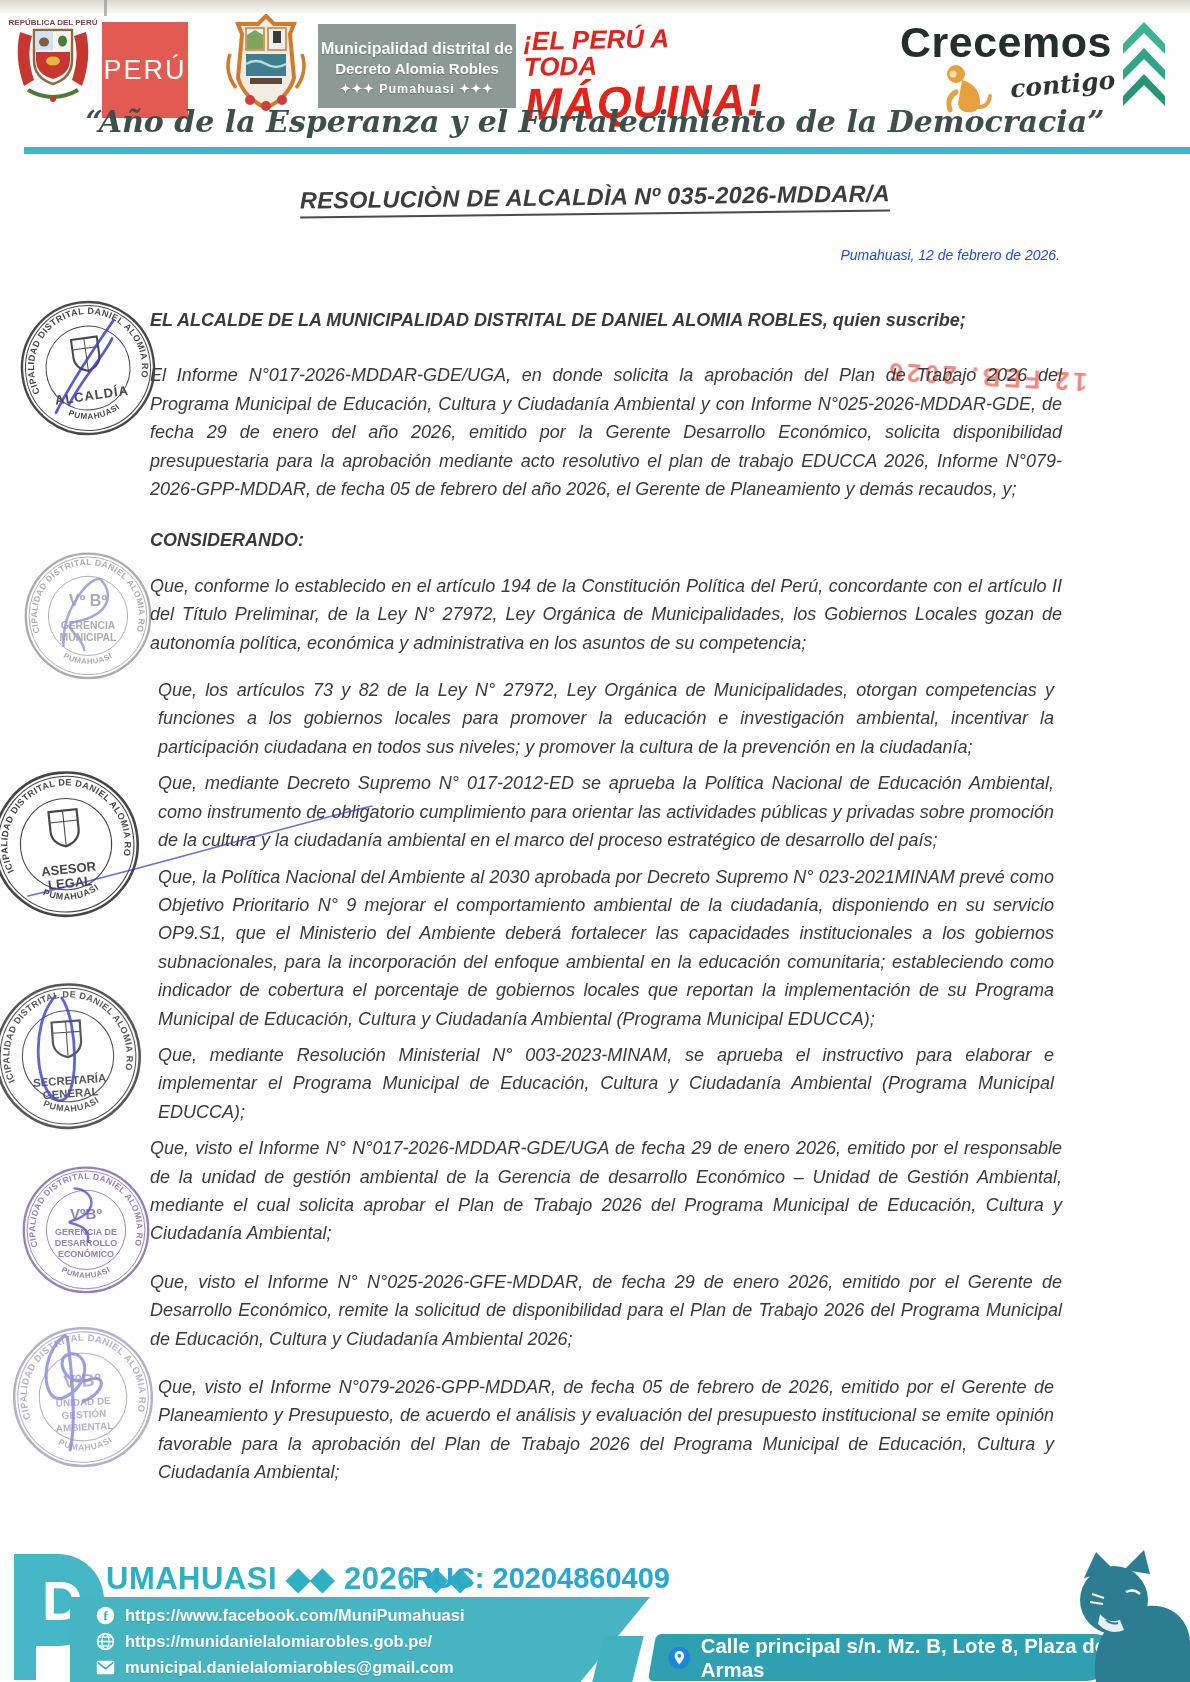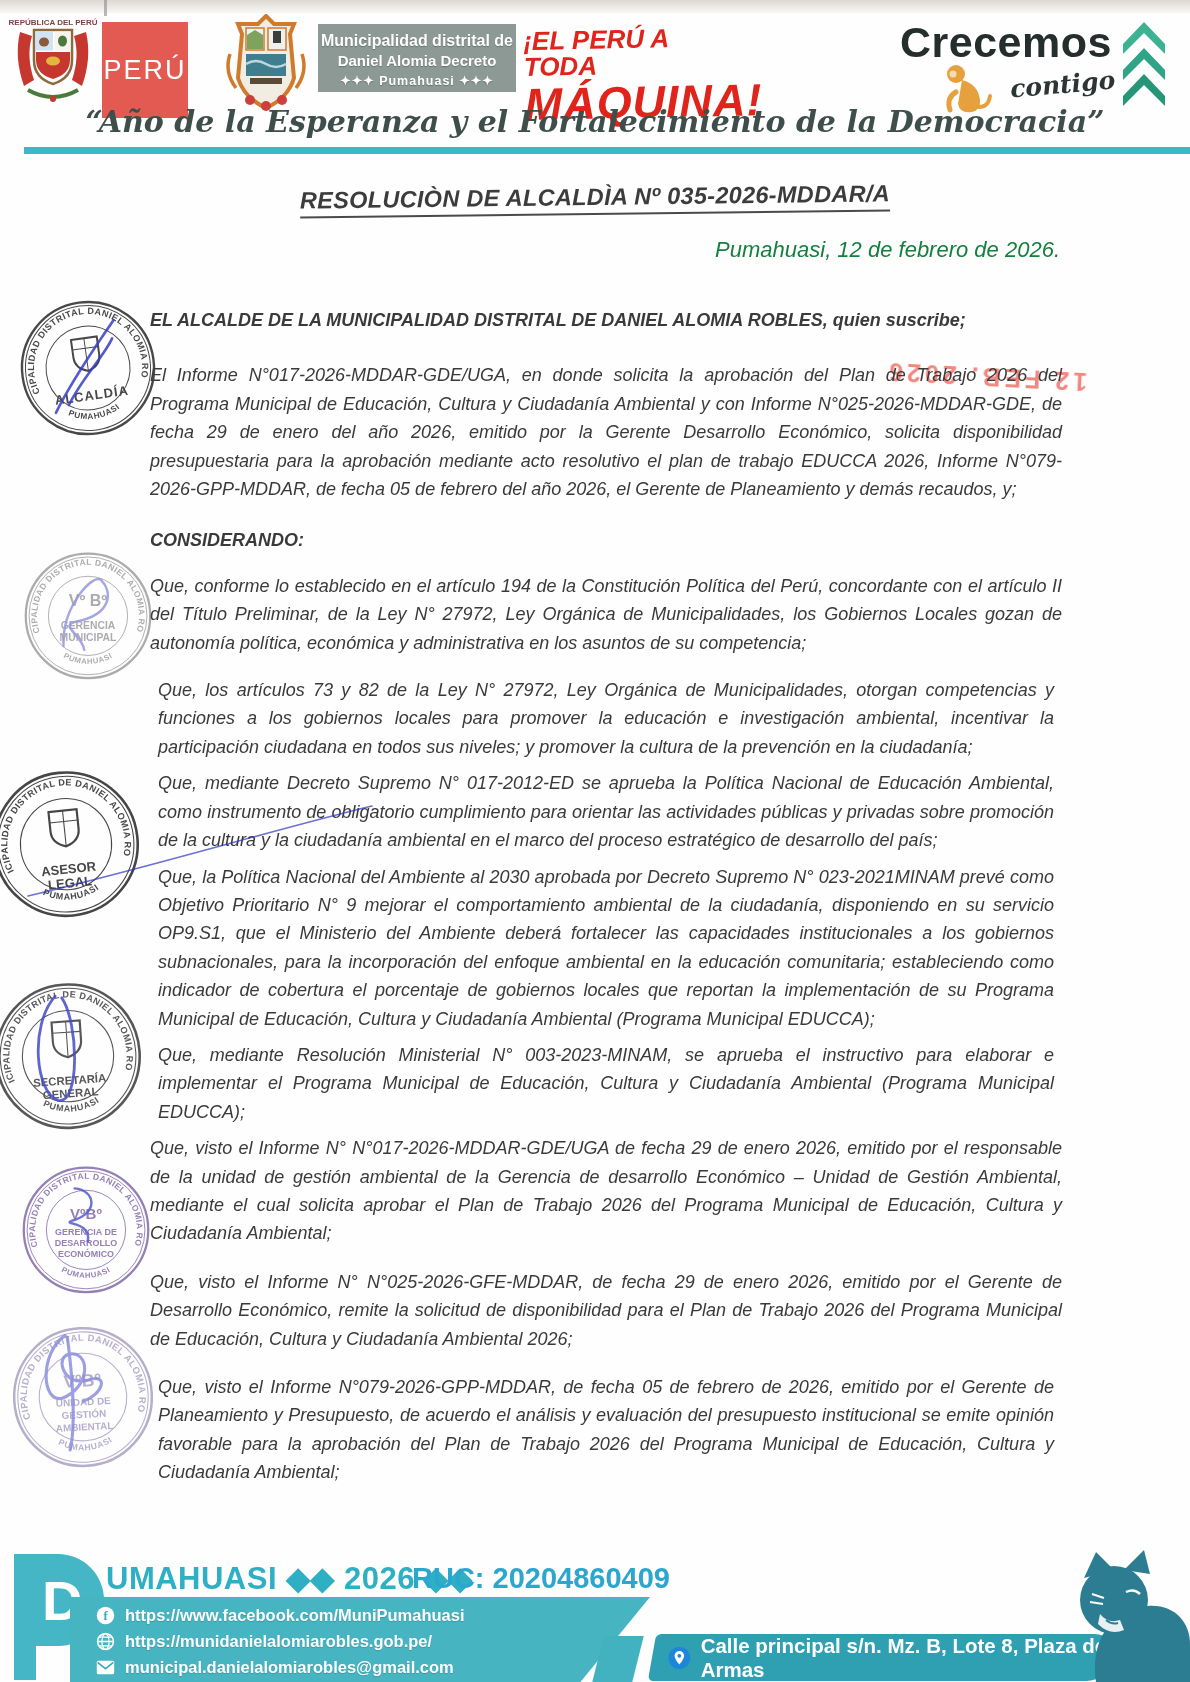--- a/index.html
+++ b/index.html
@@ -8,22 +8,22 @@
   .scan-top{position:absolute;top:0;left:0;right:0;height:13px;
         background:linear-gradient(#d6d2c9,#f7f6f2);opacity:.85;}
   .scan-tick{position:absolute;top:0;left:104px;width:3px;height:16px;background:#8b8b8b;opacity:.6;}
 
   
   .coat{position:absolute;left:8px;top:16px;}
   .peru-box{position:absolute;left:102px;top:22px;width:86px;height:96px;background:#e25a51;
         display:flex;align-items:center;justify-content:center;}
   .peru-box span{color:#fff;font-size:27px;font-weight:300;letter-spacing:2px;}
   .muni-shield{position:absolute;left:220px;top:14px;}
-  .muni-box{position:absolute;left:318px;top:24px;width:198px;height:68px;background:#8c9995;
-        color:#fff;text-align:center;font-weight:bold;padding-top:8px;box-sizing:border-box;
+  .muni-box{position:absolute;left:318px;top:24px;width:198px;height:84px;background:#8c9995;
+        color:#fff;text-align:center;font-weight:bold;padding-top:16px;box-sizing:border-box;
         text-shadow:0 1px 1px rgba(0,0,0,.25);}
   .muni-box .l1{font-size:16px;}
   .muni-box .l2{font-size:15px;margin-top:2px;}
   .muni-box .l3{font-size:12.5px;margin-top:4px;letter-spacing:1px;}
   .campaign{position:absolute;left:524px;top:26px;width:200px;color:#e0241b;font-style:italic;
         font-weight:900;transform:rotate(-1.2deg);line-height:1;}
   .campaign .c1{font-size:26px;letter-spacing:0px;}
   .campaign .c2{font-size:45px;margin-top:2px;letter-spacing:1px;}
   .brand{position:absolute;left:882px;top:18px;width:285px;height:95px;}
   .brand .main{position:absolute;left:18px;top:0;font-size:43px;font-weight:bold;color:#242e2c;letter-spacing:.5px;}
@@ -33,21 +33,21 @@
   .brand .monkey{position:absolute;left:52px;top:44px;}
   .motto{position:absolute;top:104px;left:0;right:0;text-align:center;
         font-family:"DejaVu Serif",serif;font-style:italic;font-weight:600;
         font-size:30px;color:#3e4e4b;}
   .divider{position:absolute;top:147px;left:24px;right:0;height:7px;background:#3cb6ca;}
 
   
   .doc-title{position:absolute;top:184px;left:0;right:0;text-align:center;transform:rotate(-.7deg);}
   .doc-title span{display:inline-block;font-style:italic;font-weight:bold;font-size:23.5px;color:#3c3c3c;
         border-bottom:2.5px solid #4a4a4a;padding-bottom:2px;letter-spacing:.3px;}
-  .dateline{position:absolute;top:237px;right:130px;font-style:italic;font-size:22px;color:#15803d;}
+  .dateline{position:absolute;top:247px;right:130px;font-style:italic;font-size:14px;color:#1d4ed8;}
 
   .body-text{position:absolute;left:150px;top:306px;width:912px;font-style:italic;font-size:18px;
         line-height:28.4px;text-align:justify;color:#3a3a3a;}
   .body-text p{margin:8px;}
   .salutation{font-weight:bold;margin:0 0 27px 0 !important;}
   .vh{font-weight:bold;margin:0 0 1px 0 !important;}
   .visto{margin:0 0 23px 0 !important;}
   .ch{font-weight:bold;margin:0 0 17px 0 !important;}
   .p-gap{margin:0 0 19px 0 !important;}
   .p-gap2{margin:0 0 20px 0 !important;}
@@ -131,21 +131,21 @@
     <path d="M30,64 h32 v6 h-32 z" fill="#5a4a38"></path>
     <circle cx="30" cy="86" r="5" fill="#cc3f3a"></circle>
     <circle cx="46" cy="92" r="5" fill="#cc3f3a"></circle>
     <circle cx="62" cy="86" r="5" fill="#cc3f3a"></circle>
     <path d="M10,40 q-6,18 6,34" stroke="#d07b2c" stroke-width="3.5" fill="none"></path>
     <path d="M82,40 q6,18 -6,34" stroke="#d07b2c" stroke-width="3.5" fill="none"></path>
   </svg>
 
   <div class="muni-box">
     <div class="l1">Municipalidad distrital de</div>
-    <div class="l2">Daniel Alomia Decreto</div>
+    <div class="l2">Decreto Alomia Robles</div>
     <div class="l3">✦✦✦ Pumahuasi ✦✦✦</div>
   </div>
 
   <div class="campaign">
     <div class="c1">¡EL PERÚ A TODA</div>
     <div class="c2">MÁQUINA!</div>
   </div>
 
   <div class="brand">
     <div class="main">Crecemos</div>

